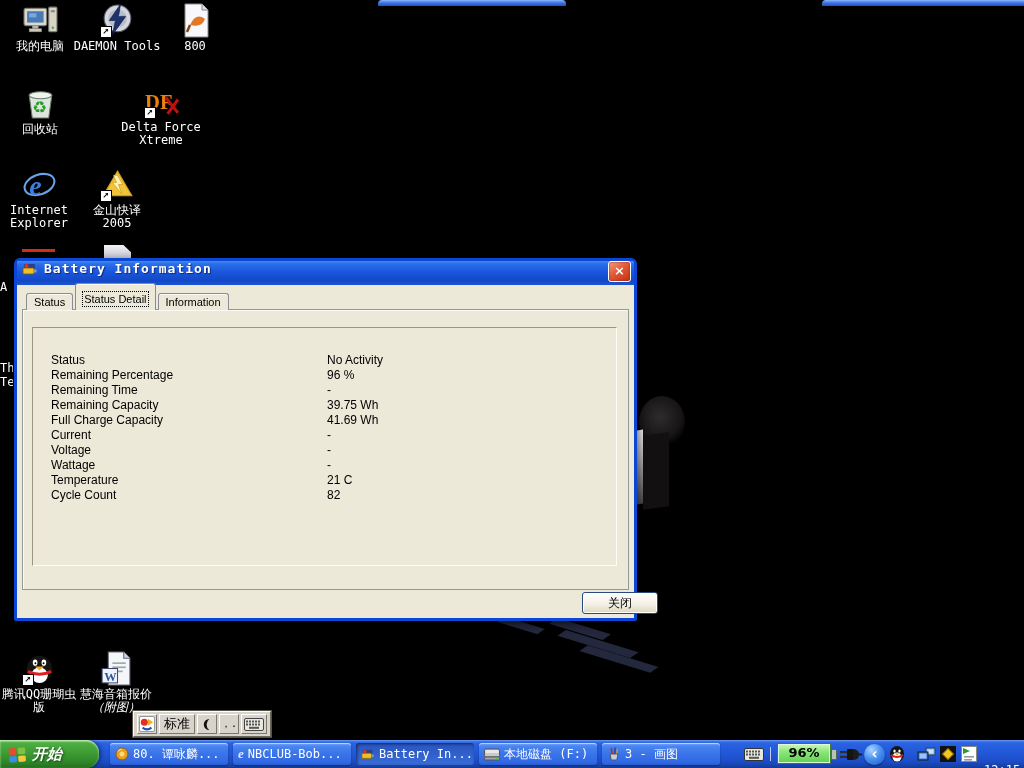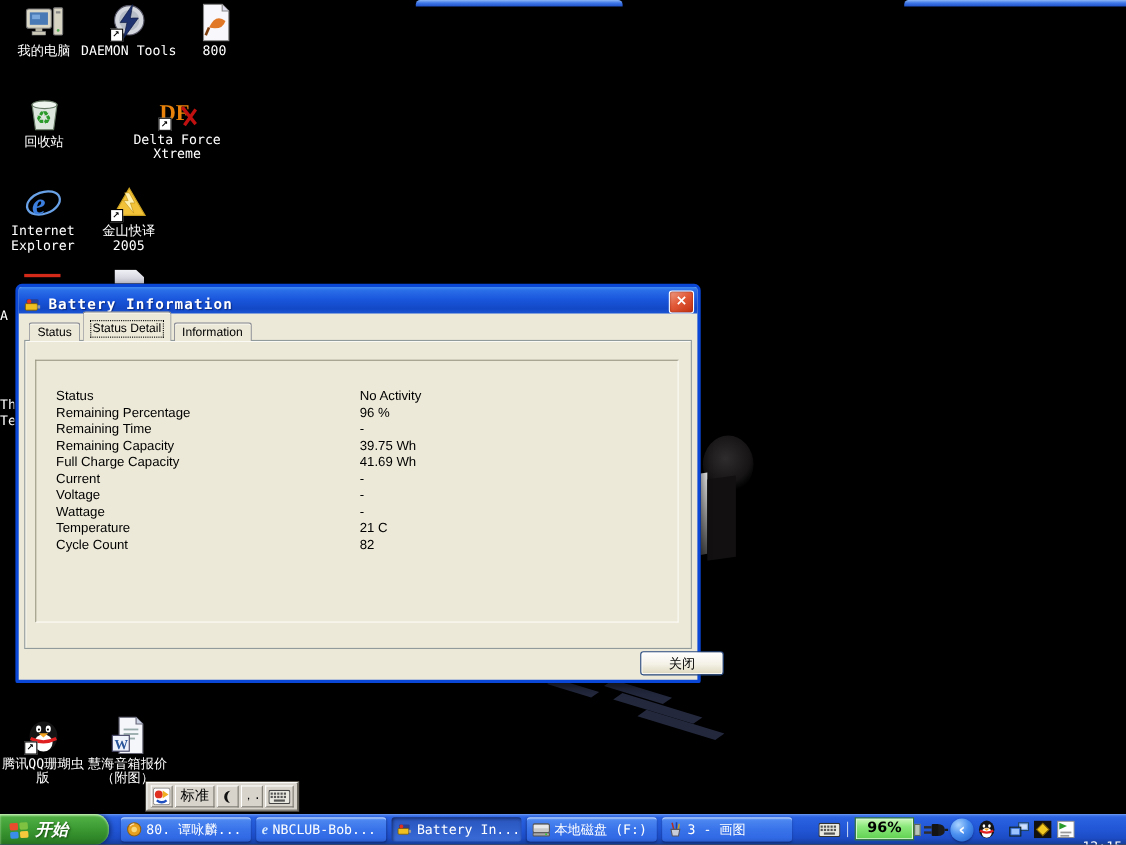--- a/index.html
+++ b/index.html
@@ -31,21 +31,21 @@
   .partial-label{position:absolute;left:0;width:13px;overflow:hidden;color:#fff;
                  font:12px/13px "DejaVu Sans Mono",monospace;}
   .frag-red{position:absolute;left:22px;top:249px;width:33px;height:3px;background:#d42a1a;}
   .frag-page{position:absolute;left:104px;top:245px;width:27px;height:13px;
      background:linear-gradient(180deg,#f2f2f8,#c6c6d2);
      clip-path:polygon(0 0,72% 0,100% 55%,100% 100%,0 100%);}
 
   
   .dialog{position:absolute;left:14px;top:258px;width:617px;height:357px;background:#ece9d8;
      border:3px solid #0b47d6;border-radius:6px 6px 2px 2px;box-shadow:2px 3px 8px rgba(0,0,0,.55);}
-  .titlebar{height:24px;display:flex;align-items:flex-end;padding:0 3px 0 5px;border-radius:3px 3px 0 0;cursor:default;
+  .titlebar{height:24px;display:flex;align-items:flex-start;padding:0 3px 0 5px;border-radius:3px 3px 0 0;cursor:default;
      background:linear-gradient(180deg,#418cf0 0%,#2a6ee8 12%,#1a57dd 45%,#1248c6 82%,#1c55d4 100%);}
   .title-text{color:#fff;font:bold 13px "DejaVu Sans Mono",monospace;letter-spacing:1px;margin-left:6px;
      text-shadow:1px 1px 1px #0a2a80;}
   .close-x{margin-left:auto;width:21px;height:19px;border:1px solid #fff;border-radius:3px;cursor:pointer;
      background:linear-gradient(145deg,#f0a088 0%,#e25a38 45%,#c23010 100%);
      color:#fff;font:bold 13px/18px "DejaVu Sans",sans-serif;text-align:center;
      box-shadow:inset 0 0 2px #8a1a00;}
 
   .tabs{position:absolute;left:9px;top:31px;height:18px;display:flex;align-items:flex-end;z-index:3;}
   .tab{height:15px;padding:1px 7px 0;margin-right:2px;font:11px/14px "Liberation Sans",sans-serif;color:#000;
@@ -232,21 +232,21 @@
           <path d="M9 1 h15 l6 6 v26 h-21 z" fill="#f4f6fa" stroke="#667"></path>
           <path d="M24 1 v6 h6" fill="#ccd4e4" stroke="#667"></path>
           <rect x="13" y="11" width="13" height="1.6" fill="#9aa"></rect>
           <rect x="13" y="15" width="13" height="1.6" fill="#9aa"></rect>
           <rect x="13" y="19" width="10" height="1.6" fill="#9aa"></rect>
           <rect x="3" y="17" width="15" height="14" fill="#eef2fa" stroke="#446"></rect>
           <text x="5" y="29" font-size="12" font-weight="bold" fill="#2b579a" font-family="Liberation Serif,serif">W</text>
         </svg>
     </div>
     <div class="di-label">慧海音箱报价</div>
-    <div class="di-label" style="margin-top:-2px;">（附图）</div>
+    <div class="di-label" style="margin-top:-2px;font-style:italic;">（附图）</div>
   </div>
 
   <div class="frag-red"></div>
   <div class="frag-page"></div>
   <div class="partial-label" style="top:281px;">A</div>
   <div class="partial-label" style="top:362px;">Th</div>
   <div class="partial-label" style="top:376px;">Te</div>
 
   <div class="dialog">
     <div class="titlebar">

